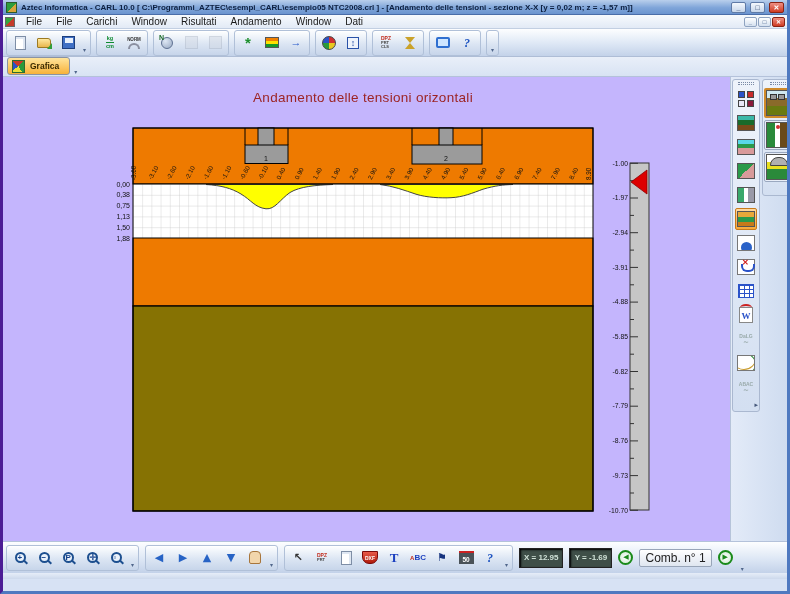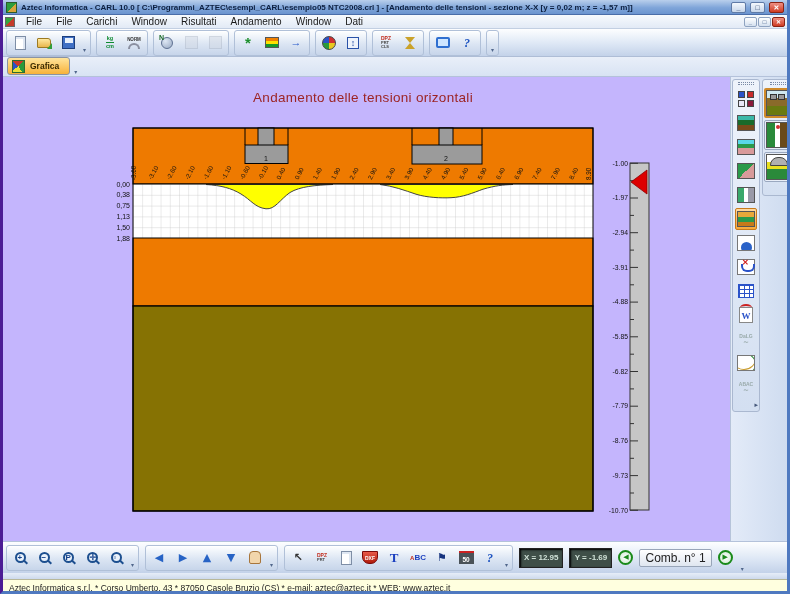--- a/index.html
+++ b/index.html
@@ -511,17 +511,14 @@
     <span class="coord">X = 12.95</span>
     <span class="coord">Y = -1.69</span>
     <span class="roundbtn">◀</span>
     <span class="combdisp">Comb. n° 1</span>
     <span class="roundbtn">▶</span>
     <span class="darr">▾</span>
   </div>
 
   <div class="gapstrip"></div>
 
-  <div class="statusbar">
-    <span>Aztec Informatica s.r.l. * Corso Umberto, 43 * 87050 Casole Bruzio (CS)  *  e-mail:  aztec@aztec.it  *  WEB: www.aztec.it</span>
-  </div>
 
 </div>
 
 </body></html>

